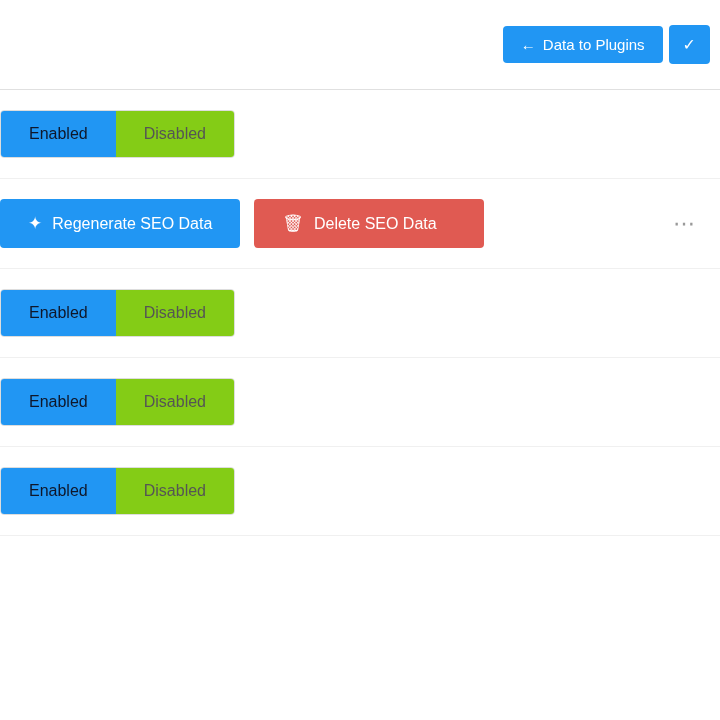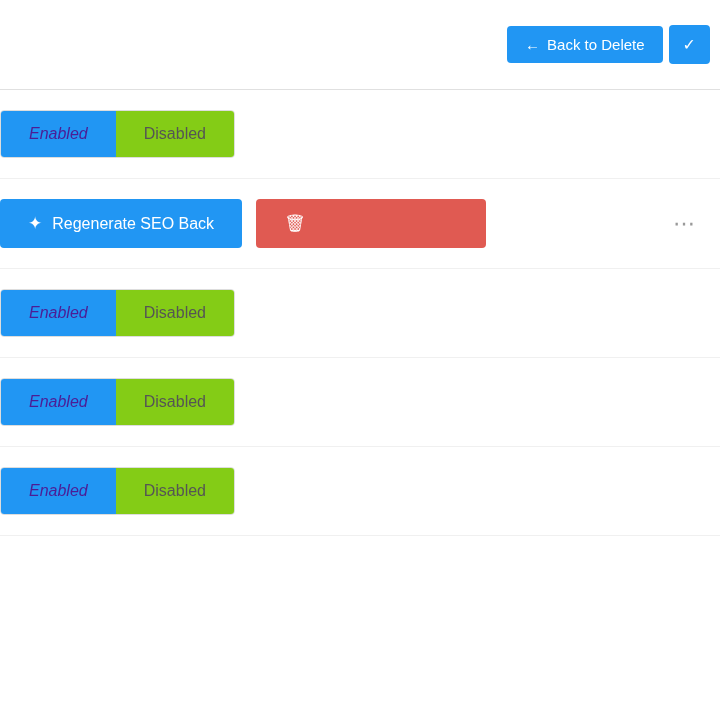--- a/index.html
+++ b/index.html
@@ -55,22 +55,21 @@
       padding: 0 28px;
       font-size: 16px;
       font-weight: 500;
       border: none;
       cursor: pointer;
       outline: none;
     }
 
     .toggle-btn.active {
       background: #2196f3;
-      color: #4c1d95;
-      font-style: italic;
+      color: #0f172a;
     }
 
     .toggle-btn.inactive {
       background: #84cc16;
       color: #555;
     }
 
     .btn-regenerate {
       background: #2196f3;
       color: #fff;
@@ -150,43 +149,44 @@
     }
   </style>
 </head>
 <body>
 
 <div class="page-wrapper">
 
   <div class="top-bar">
     <button class="btn-blue">
       <span>←</span>
-      <span>Back to Delete</span>
+      <span>Data to Plugins</span>
     </button>
     <button class="btn-check">
       <span>✓</span>
     </button>
   </div>
 
   <div class="main-content">
 
     <div class="row-toggle">
       <div class="toggle-group">
         <button class="toggle-btn active">Enabled</button>
         <button class="toggle-btn inactive">Disabled</button>
       </div>
     </div>
 
     <div class="row-actions">
       <button class="btn-regenerate">
         <span style="font-size:17px;">✦</span>
-        <span>Regenerate SEO Back</span>
+        <span>Regenerate SEO Data</span>
       </button>
       <button class="btn-delete">
         <span style="font-size:17px;">🗑</span>
+        <span>Delete SEO Data</span>
       </button>
       <div class="more-icon">⋯</div>
     </div>
 
     <div class="row-toggle">
       <div class="toggle-group">
         <button class="toggle-btn active">Enabled</button>
         <button class="toggle-btn inactive">Disabled</button>
       </div>
     </div>

